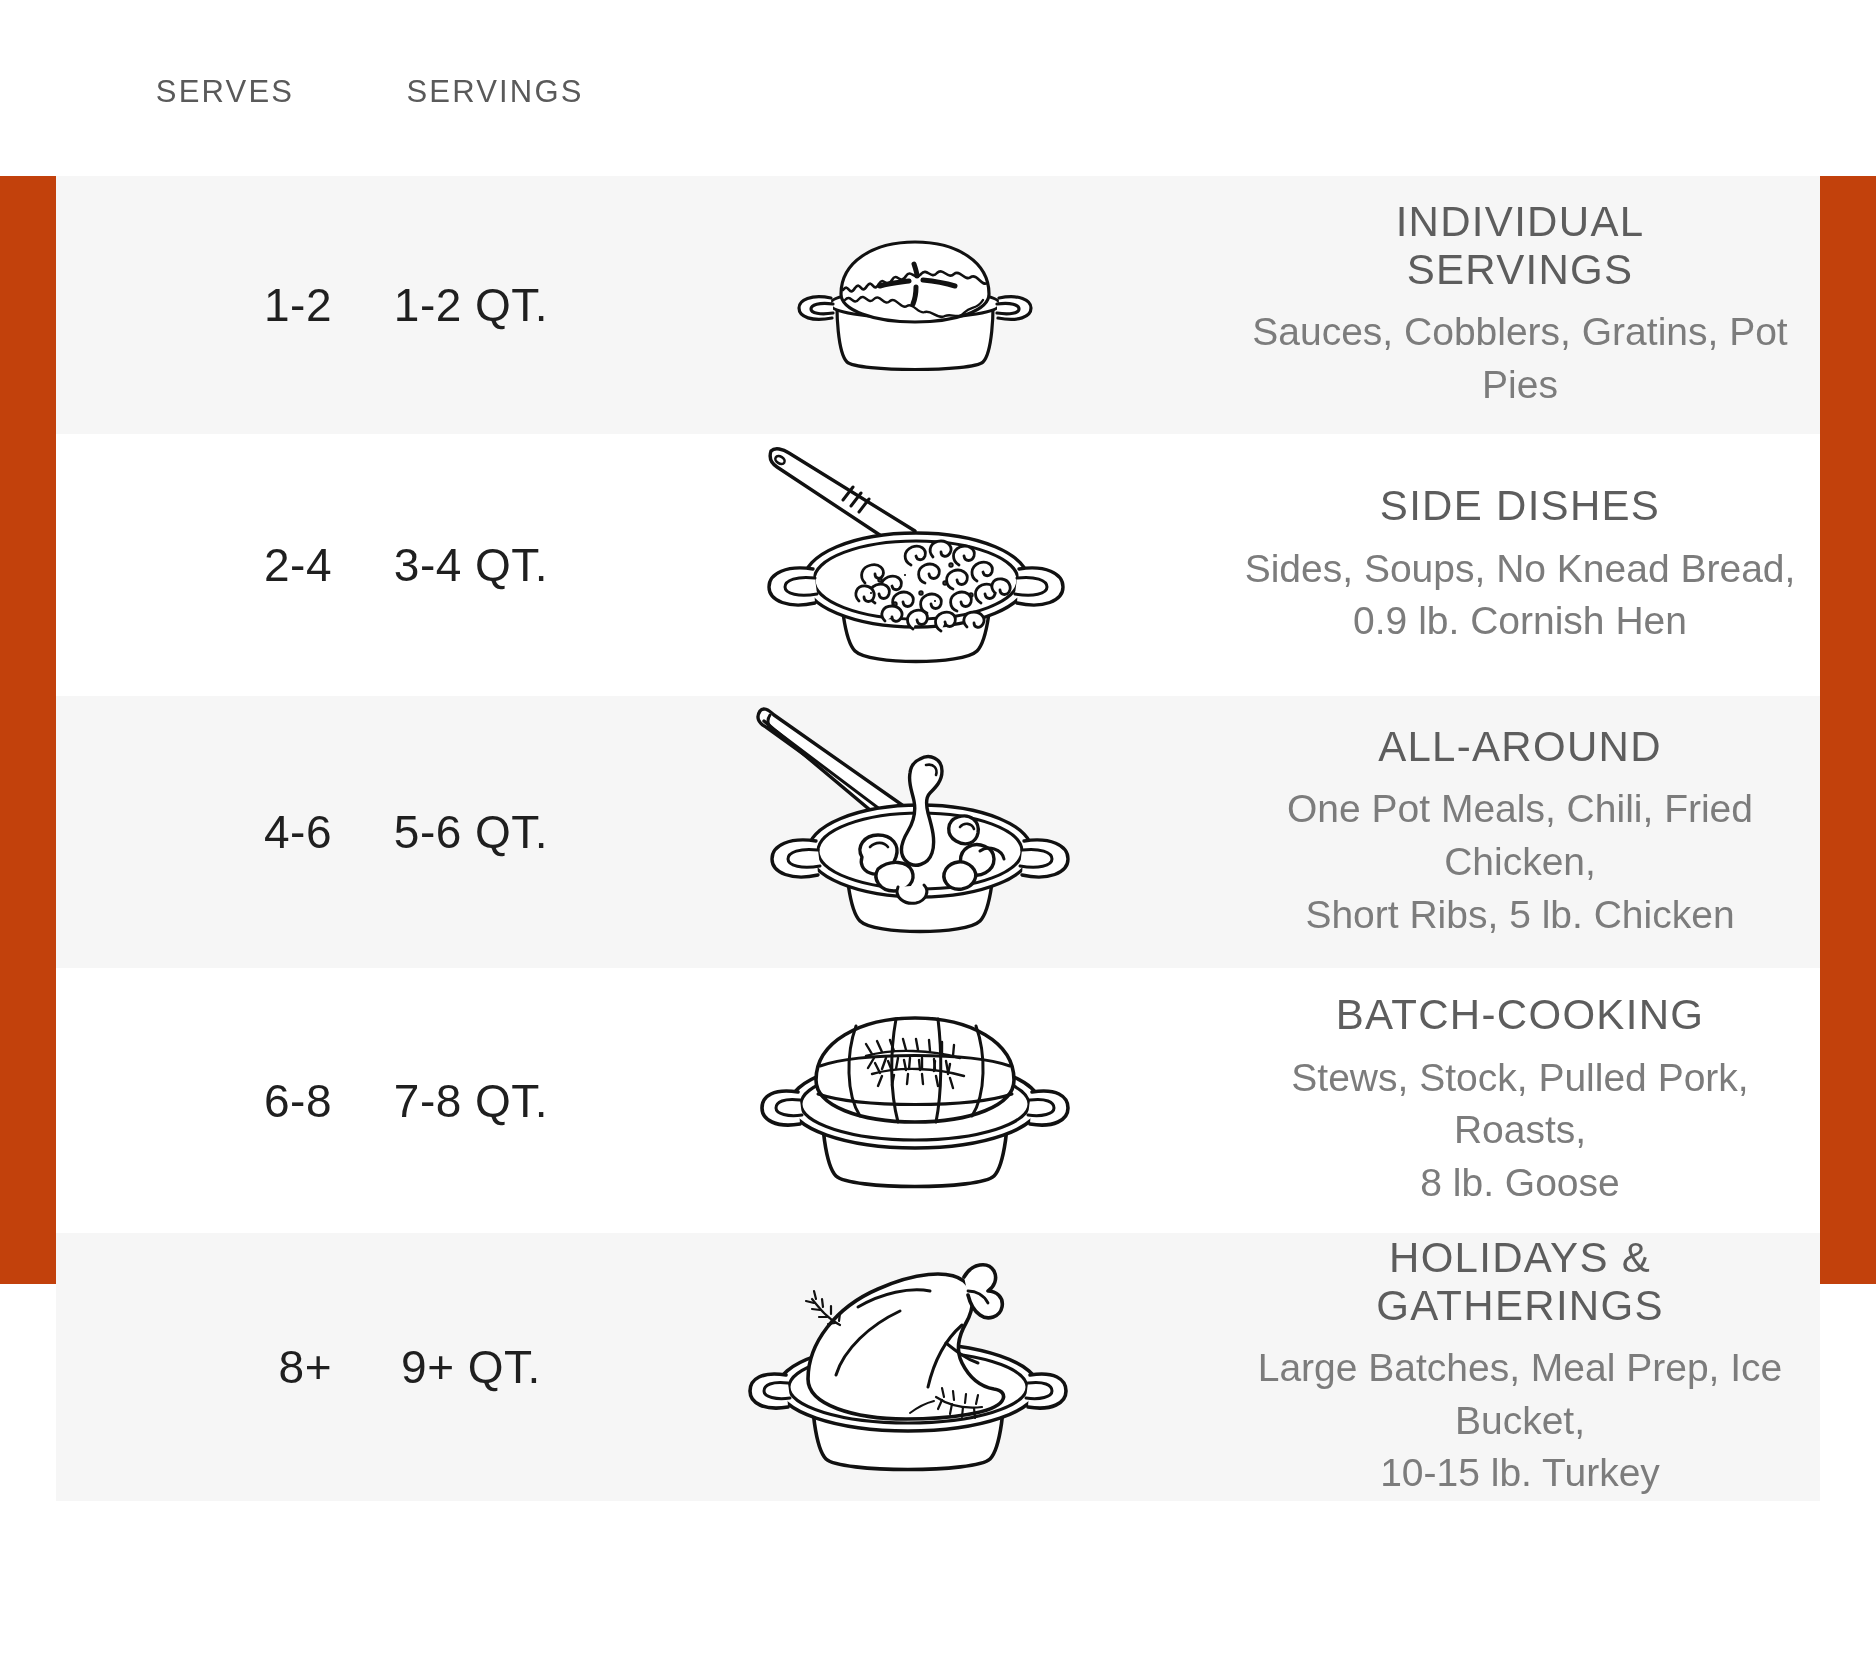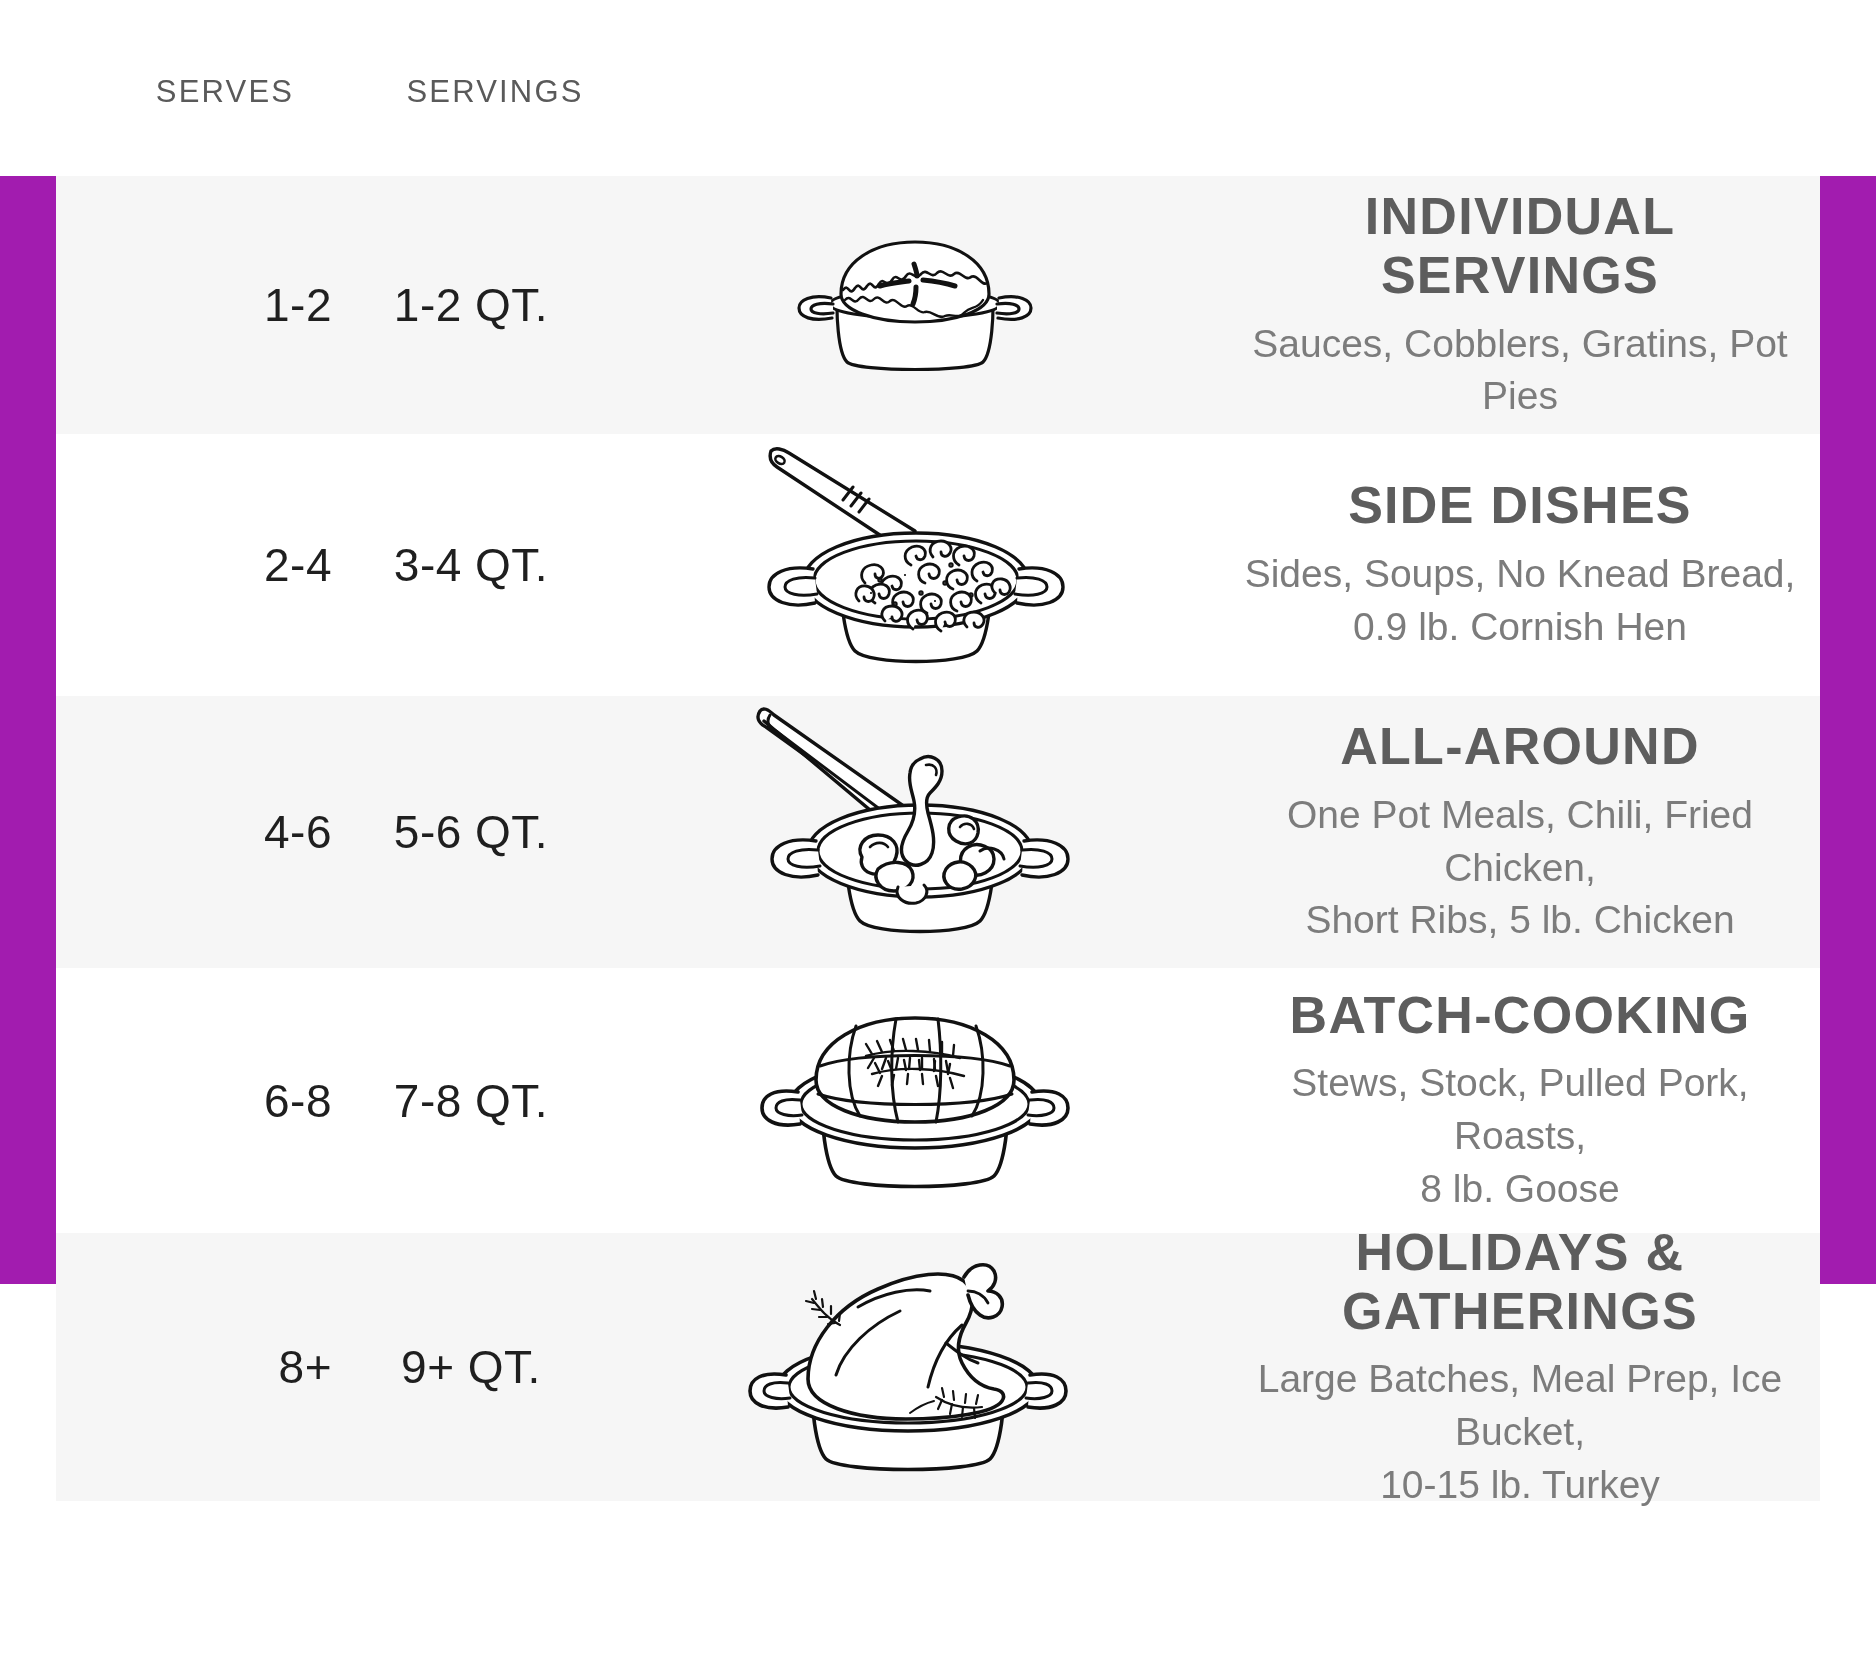--- a/index.html
+++ b/index.html
@@ -12,21 +12,21 @@
     height: 1668px;
     font-family: "Liberation Sans", "DejaVu Sans", sans-serif;
     color: #3c3c3c;
     overflow: hidden;
   }
 
   .sizing-chart {
     position: relative;
     width: 1876px;
     height: 1284px;
-    background: #a21caf;
+    background: #c2410c;
   }
 
   
   .chart-header {
     position: absolute;
     top: 0;
     left: 0;
     width: 1876px;
     height: 176px;
     background: #ffffff;
@@ -76,22 +76,22 @@
 
   .value-text {
     font-size: 46px;
     font-weight: 300;
     letter-spacing: 0.5px;
     color: #1f1f1f;
     white-space: nowrap;
   }
 
   .best-title {
-    font-size: 52px;
-    font-weight: 700;
+    font-size: 42px;
+    font-weight: 400;
     letter-spacing: 1.3px;
     color: #5d5d5d;
     text-align: center;
     line-height: 1.13;
     white-space: pre-line;
   }
   .best-sub {
     margin-top: 13px;
     font-size: 39px;
     font-weight: 400;

